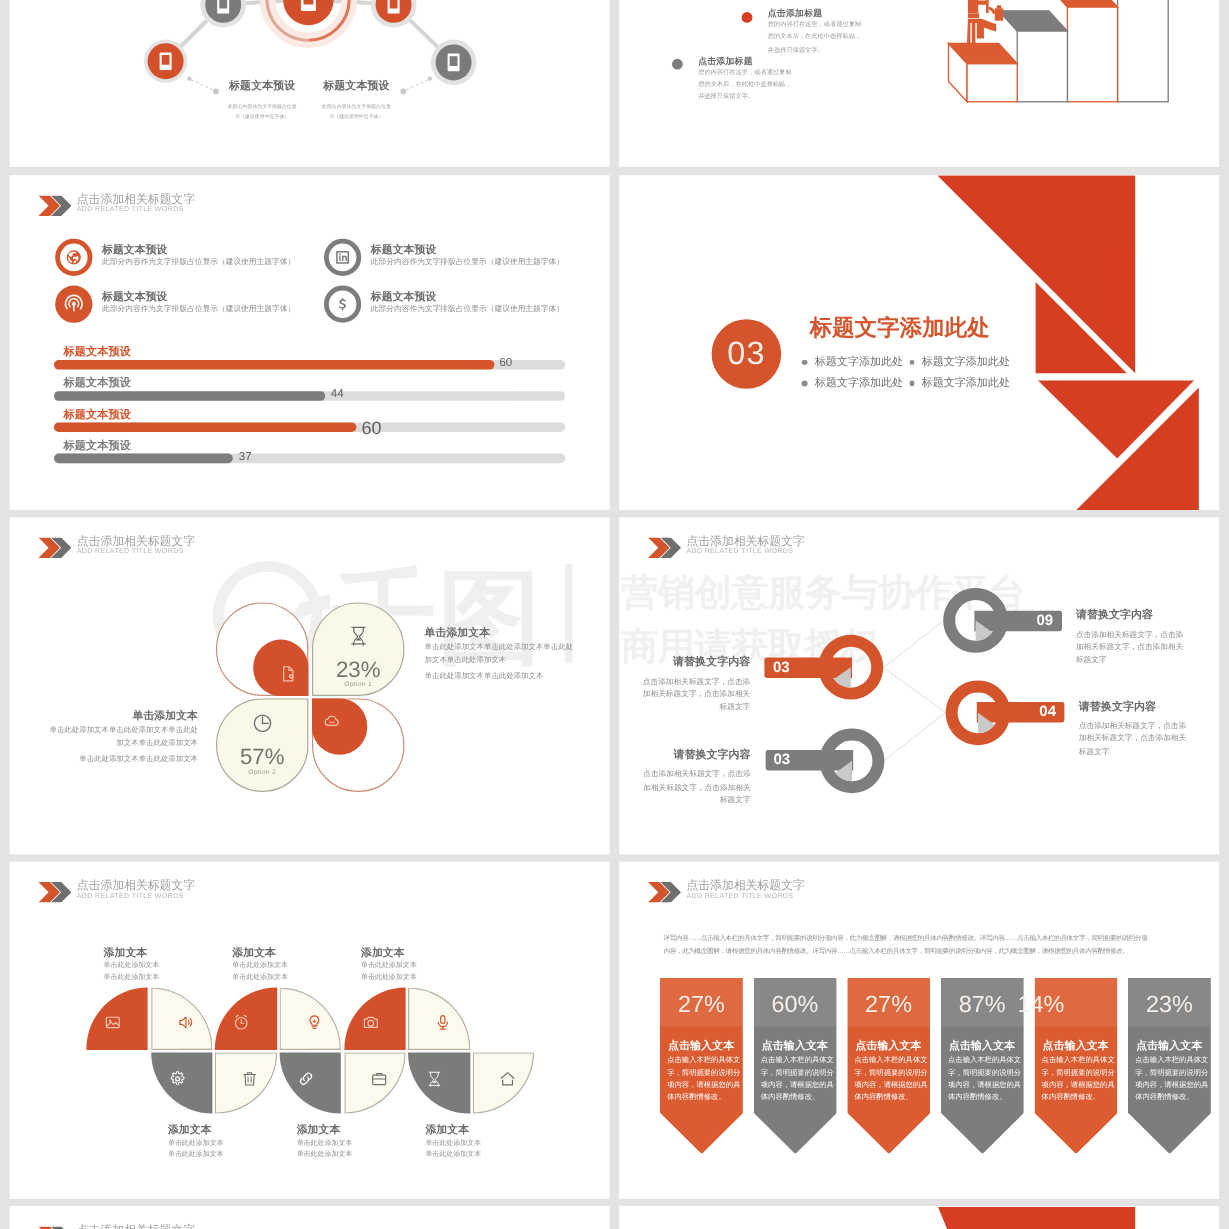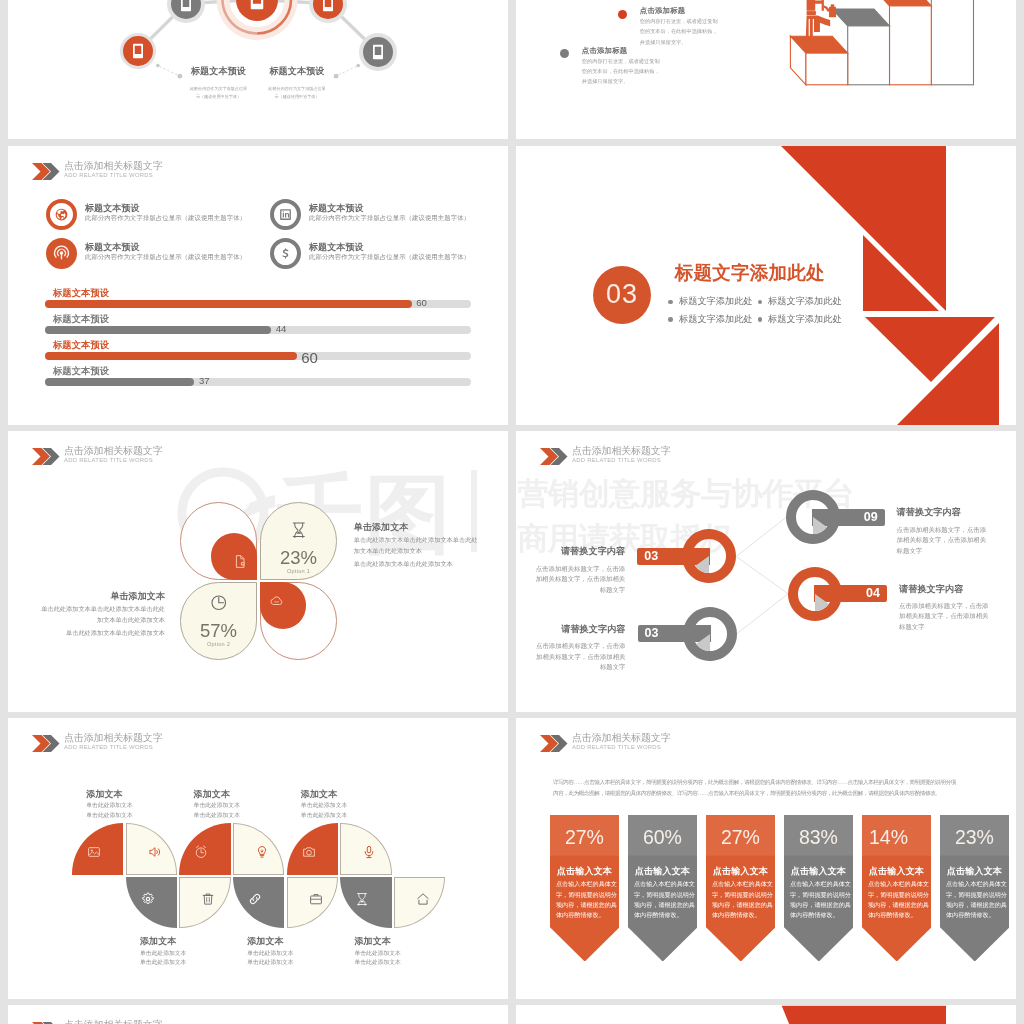--- a/index.html
+++ b/index.html
@@ -540,40 +540,40 @@
           <defs>
             <clipPath id="clip3">
               <path d="M0 0 H69.5 V112.2 L34.75 146.6 L0 112.2 Z"></path>
             </clipPath>
           </defs>
           <g clip-path="url(#clip3)">
             <rect x="0" y="0" width="69.5" height="146.6" fill="#7D7D7D"></rect>
             <rect x="0" y="0" width="69.5" height="40.6" fill="rgba(255,255,255,0.085)"></rect>
           </g>
         </svg>
-        <div style="position:absolute;left:267.7px;top:110.5px;width:69.5px;text-align:center;color:#F7EFE8;font-size:19.5px;line-height:19.5px;font-family:'Liberation Sans',sans-serif">83%</div>
+        <div style="position:absolute;left:267.7px;top:110.5px;width:69.5px;text-align:center;color:#F7EFE8;font-size:19.5px;line-height:19.5px;font-family:'Liberation Sans',sans-serif">87%</div>
         <div style="position:absolute;left:267.7px;top:147.2px;width:69.5px;text-align:center;color:#ffffff;font-size:9px;font-weight:bold;letter-spacing:.2px">点击输入文本</div>
         <div style="position:absolute;left:274px;top:161.8px;width:57.5px;color:#ffffff">
           <div style="font-size:6.1px;line-height:1.68;white-space:nowrap">点击输入本栏的具体文</div>
           <div style="font-size:6.1px;line-height:1.68;white-space:nowrap">字，简明扼要的说明分</div>
           <div style="font-size:6.1px;line-height:1.68;white-space:nowrap">项内容，请根据您的具</div>
           <div style="font-size:6.1px;line-height:1.68;white-space:nowrap">体内容酌情修改。</div>
         </div>
         <svg style="position:absolute;left:345.7px;top:97px" width="69.5" height="146.6" viewBox="0 0 69.5 146.6">
           <defs>
             <clipPath id="clip4">
               <path d="M0 0 H69.5 V112.2 L34.75 146.6 L0 112.2 Z"></path>
             </clipPath>
           </defs>
           <g clip-path="url(#clip4)">
             <rect x="0" y="0" width="69.5" height="146.6" fill="#DC5C31"></rect>
             <rect x="0" y="0" width="69.5" height="40.6" fill="rgba(255,255,255,0.085)"></rect>
           </g>
         </svg>
-        <div style="position:absolute;left:353px;top:110.5px;width:49px;text-align:left;color:#F7EFE8;font-size:19.5px;line-height:19.5px;font-family:'Liberation Sans',sans-serif">14%</div>
+        <div style="position:absolute;left:327px;top:110.5px;width:49px;text-align:center;color:#F7EFE8;font-size:19.5px;line-height:19.5px;font-family:'Liberation Sans',sans-serif">14%</div>
         <div style="position:absolute;left:345.7px;top:147.2px;width:69.5px;text-align:center;color:#ffffff;font-size:9px;font-weight:bold;letter-spacing:.2px">点击输入文本</div>
         <div style="position:absolute;left:352px;top:161.8px;width:57.5px;color:#ffffff">
           <div style="font-size:6.1px;line-height:1.68;white-space:nowrap">点击输入本栏的具体文</div>
           <div style="font-size:6.1px;line-height:1.68;white-space:nowrap">字，简明扼要的说明分</div>
           <div style="font-size:6.1px;line-height:1.68;white-space:nowrap">项内容，请根据您的具</div>
           <div style="font-size:6.1px;line-height:1.68;white-space:nowrap">体内容酌情修改。</div>
         </div>
         <svg style="position:absolute;left:423.7px;top:97px" width="69.5" height="146.6" viewBox="0 0 69.5 146.6">
           <defs>
             <clipPath id="clip5">

